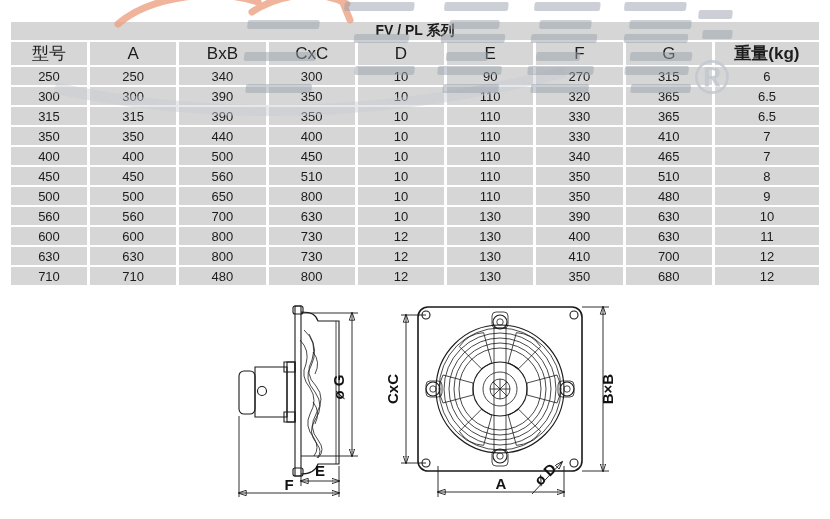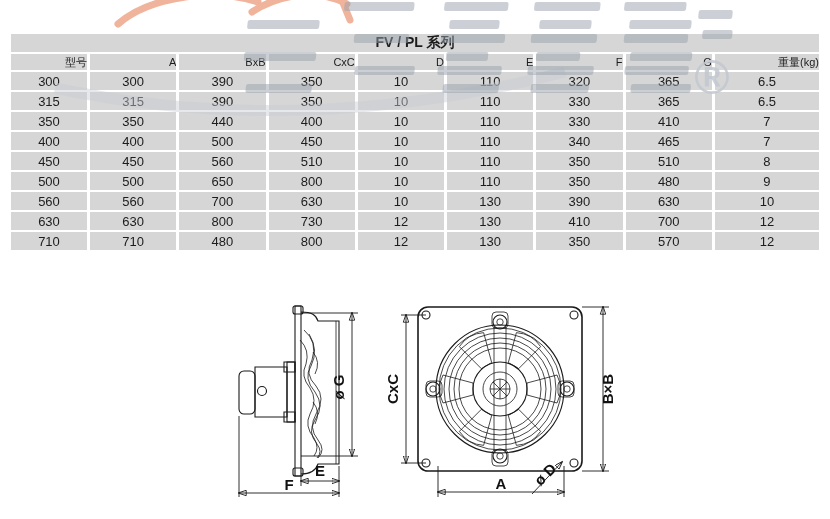--- a/index.html
+++ b/index.html
@@ -2,31 +2,31 @@
 <html><head>
 <meta charset="utf-8">
 <style>
   html,body{margin:0;padding:0;}
   body{
     width:830px;height:519px;position:relative;overflow:hidden;
     background:#ffffff;font-family:"Liberation Sans",sans-serif;
   }
   
   .spec-table{
-    position:absolute;left:8px;top:32px;width:814px;z-index:1;
+    position:absolute;left:8px;top:20px;width:814px;z-index:1;
     border-collapse:separate;border-spacing:3px 2px;table-layout:fixed;
   }
   .spec-table th,.spec-table td{
     background:#d6d6d6;text-align:center;vertical-align:middle;
     padding:0;height:18px;font-size:13px;font-weight:400;color:#1c1c1c;
     overflow:hidden;white-space:nowrap;
   }
   .spec-table .title-cell{font-weight:bold;font-size:14px;height:15px;}
-  .spec-table thead .col-head{height:16px;font-size:11px;text-align:right;}
-  .spec-table thead .bold{font-weight:normal;}
+  .spec-table thead .col-head{height:16px;font-size:17px;}
+  .spec-table thead .bold{font-weight:bold;}
   
   .watermark{
     position:absolute;left:0;top:0;width:830px;height:300px;
     z-index:2;pointer-events:none;
   }
   
   .drawings{
     position:absolute;left:0;top:285px;width:830px;height:234px;z-index:1;
   }
   .drawings path,.drawings line,.drawings rect,.drawings circle{
@@ -67,20 +67,31 @@
       <th class="col-head">CxC</th>
       <th class="col-head">D</th>
       <th class="col-head">E</th>
       <th class="col-head">F</th>
       <th class="col-head">G</th>
       <th class="col-head bold">重量(kg)</th>
     </tr>
   </thead>
   <tbody>
       <tr>
+        <td>250</td>
+        <td>250</td>
+        <td>340</td>
+        <td>300</td>
+        <td>10</td>
+        <td>90</td>
+        <td>270</td>
+        <td>315</td>
+        <td>6</td>
+      </tr>
+      <tr>
         <td>300</td>
         <td>300</td>
         <td>390</td>
         <td>350</td>
         <td>10</td>
         <td>110</td>
         <td>320</td>
         <td>365</td>
         <td>6.5</td>
       </tr>
@@ -144,39 +155,50 @@
         <td>560</td>
         <td>700</td>
         <td>630</td>
         <td>10</td>
         <td>130</td>
         <td>390</td>
         <td>630</td>
         <td>10</td>
       </tr>
       <tr>
+        <td>600</td>
+        <td>600</td>
+        <td>800</td>
+        <td>730</td>
+        <td>12</td>
+        <td>130</td>
+        <td>400</td>
+        <td>630</td>
+        <td>11</td>
+      </tr>
+      <tr>
         <td>630</td>
         <td>630</td>
         <td>800</td>
         <td>730</td>
         <td>12</td>
         <td>130</td>
         <td>410</td>
         <td>700</td>
         <td>12</td>
       </tr>
       <tr>
         <td>710</td>
         <td>710</td>
         <td>480</td>
         <td>800</td>
         <td>12</td>
         <td>130</td>
         <td>350</td>
-        <td>570</td>
+        <td>680</td>
         <td>12</td>
       </tr>
     </tbody>
 </table>
 
 <svg class="watermark" viewBox="0 0 830 300" aria-hidden="true">
 
   <g stroke="#eda183" stroke-width="7" fill="none" opacity="0.8" stroke-linecap="round">
     <path d="M118,24 C150,-4 215,-12 258,2"></path>
     <path d="M252,12 C282,-8 322,-10 347,4"></path>

